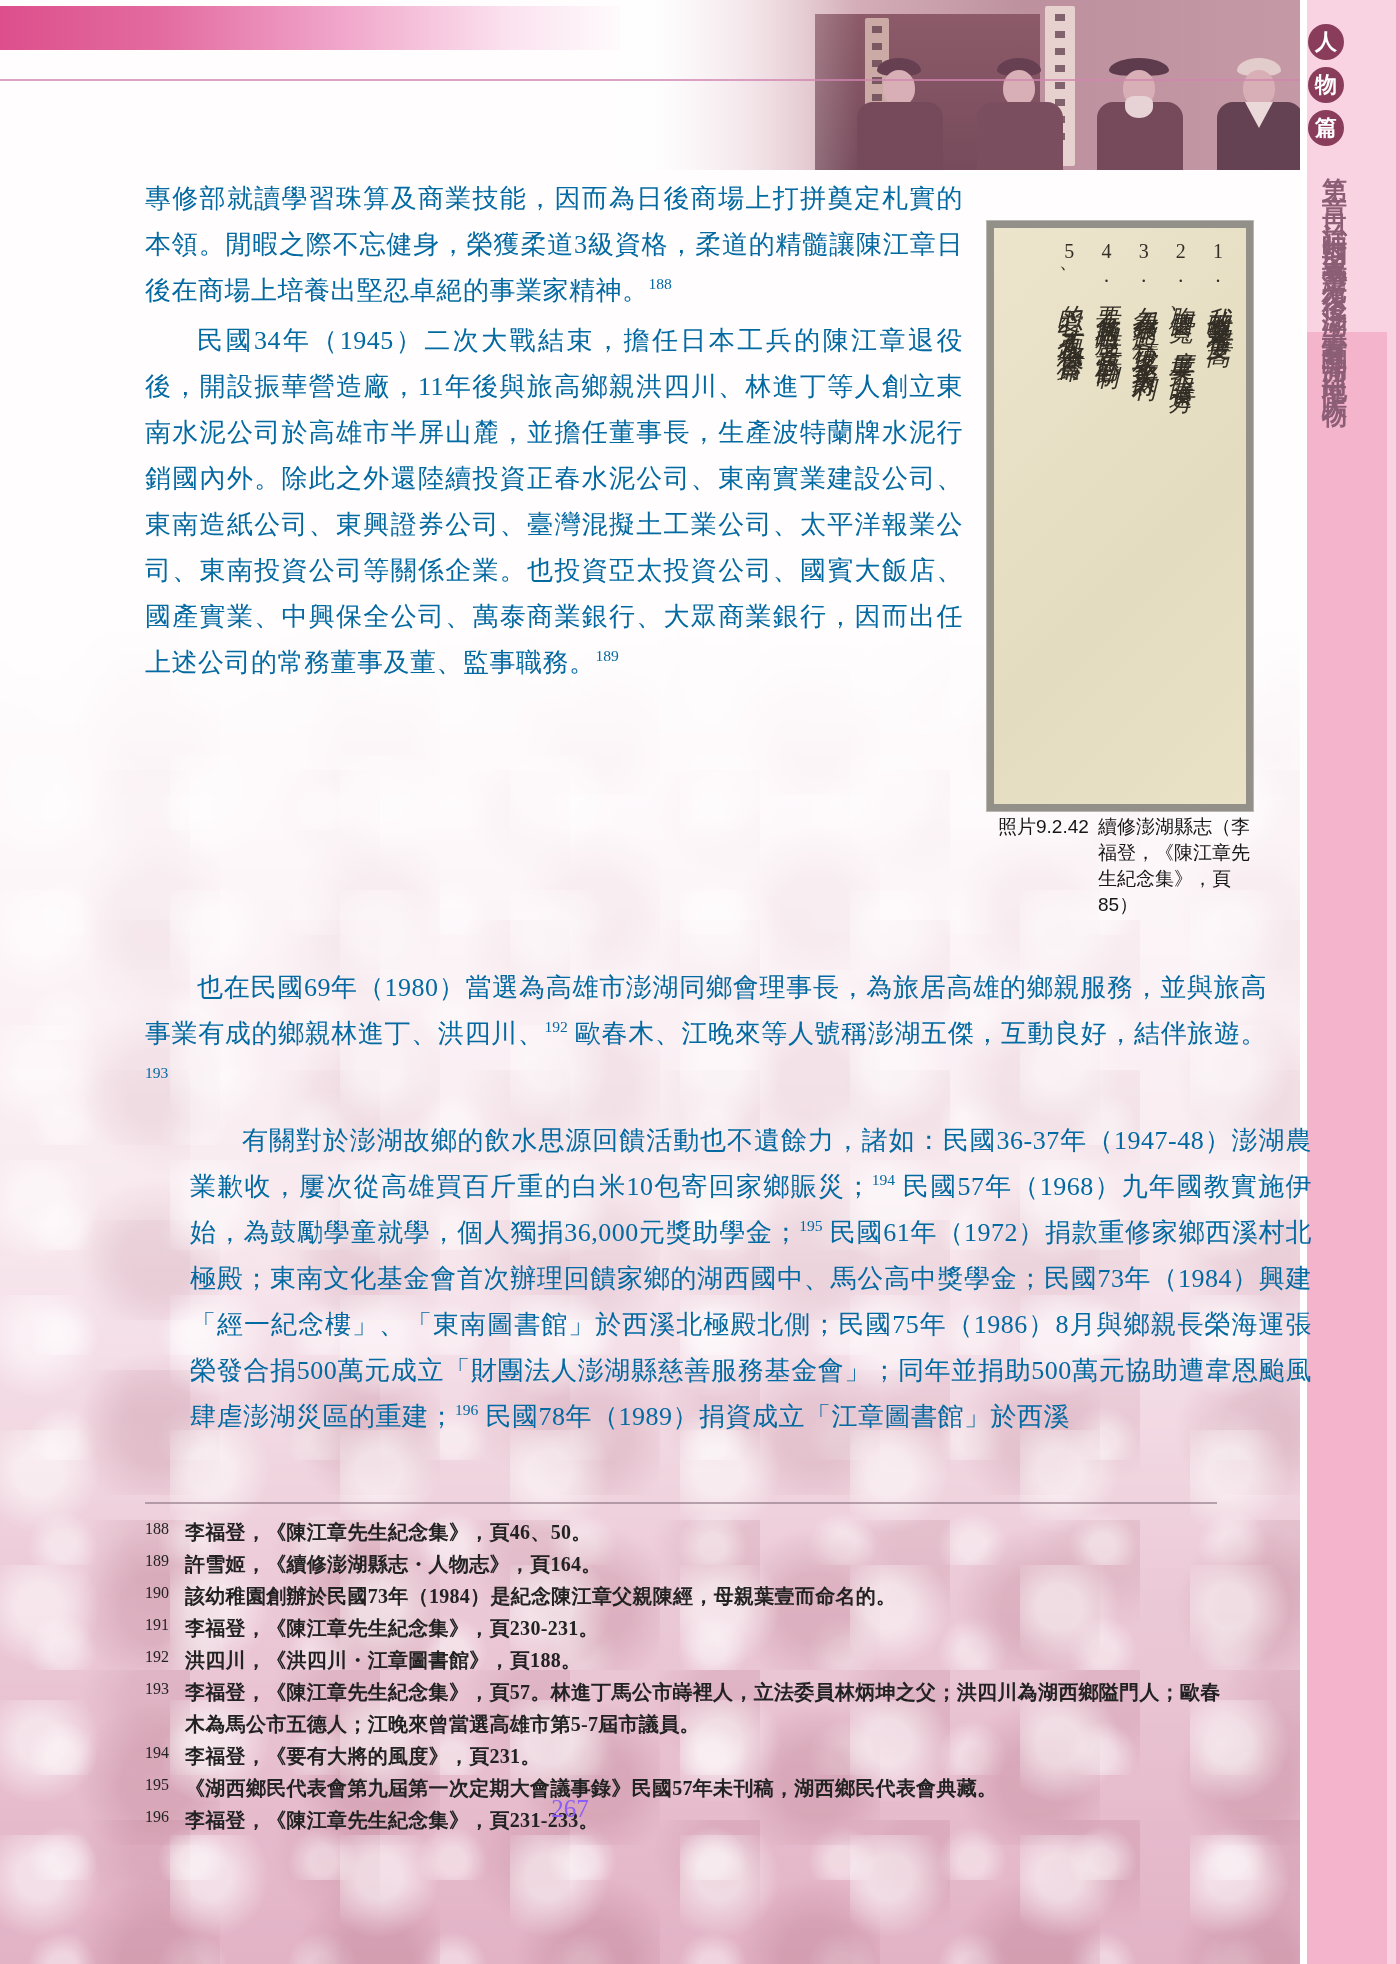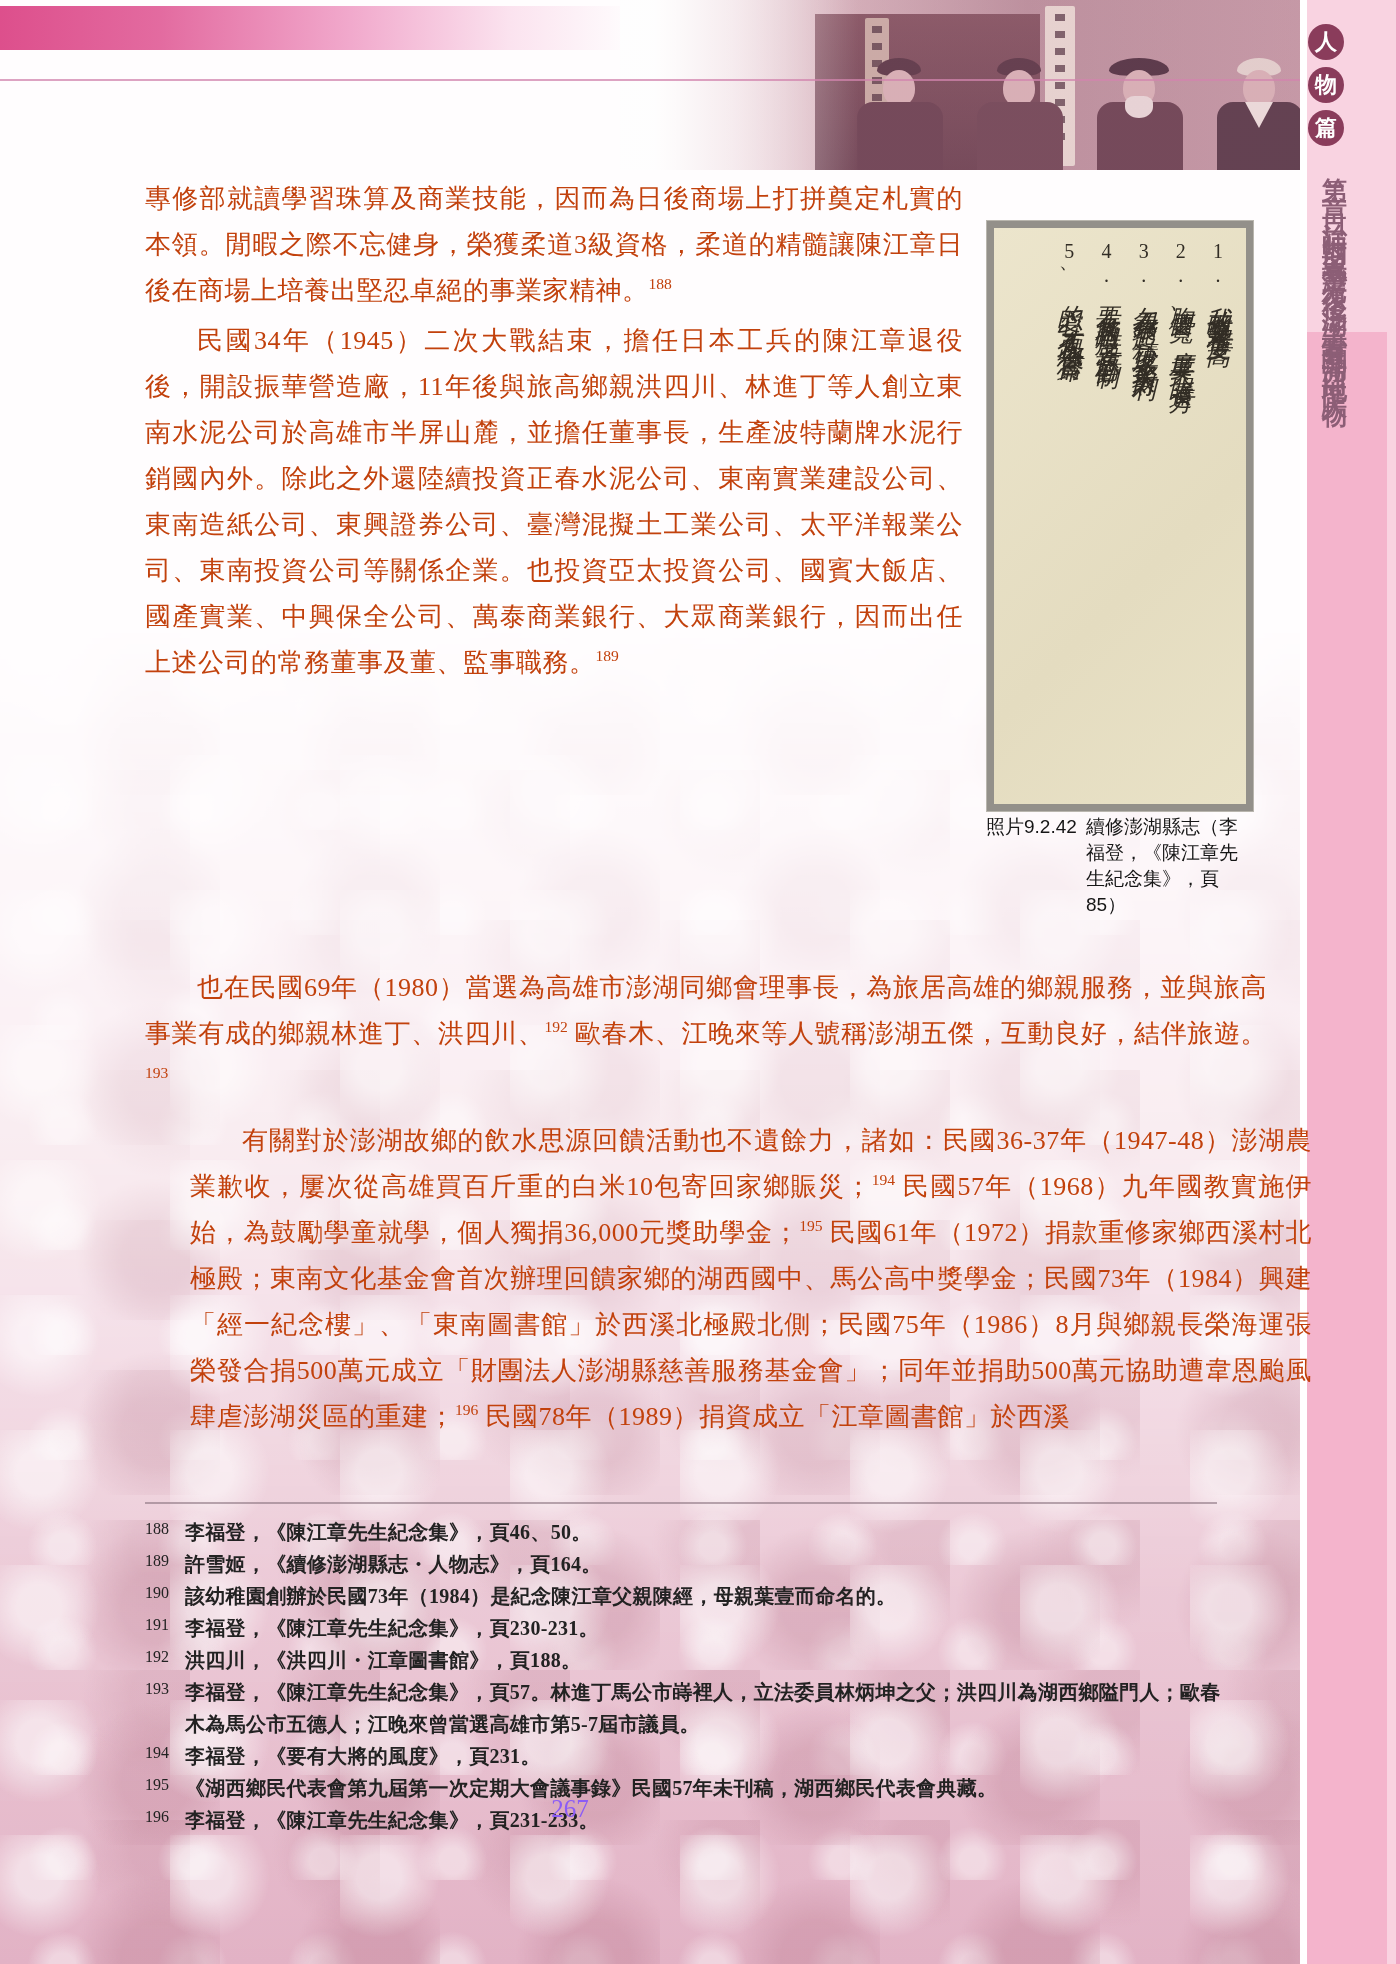--- a/index.html
+++ b/index.html
@@ -69,26 +69,26 @@
     box-sizing:border-box;z-index:6;box-shadow:inset 0 0 0 1px #b9b6ae;}
   .ms-paper{width:100%;height:100%;position:relative;overflow:hidden;
     background:linear-gradient(135deg,#ece5cc,#e4dcc0 60%,#e9e2c7);}
   .ms-writing{position:absolute;inset:12px 10px;writing-mode:vertical-rl;font-style:italic;
     font-size:24px;letter-spacing:4px;line-height:1.55;color:#322d25;}
   .ms-col{display:block;}
   .ms-num{text-orientation:upright;font-style:normal;font-size:20px;letter-spacing:2px;}
 
   
   .caption{position:absolute;left:986px;top:814px;width:272px;display:flex;z-index:6;
-    font-family:"Liberation Sans",sans-serif;font-size:19px;line-height:26px;color:#161616;}
+    font-family:"Liberation Sans",sans-serif;font-size:19px;line-height:26px;color:#161616;justify-content:flex-end;}
   .caption .cap-label{flex:0 0 100px;}
   .caption .cap-text{flex:0 0 160px;}
 
   
-  .p{position:absolute;font-size:26px;line-height:46px;letter-spacing:.5px;color:#c2410c;
+  .p{position:absolute;font-size:26px;line-height:46px;letter-spacing:.5px;color:#0369a1;
      text-align:justify;z-index:5;}
   .p-indent{text-indent:52px;}
   .p1{left:145px;top:176px;width:818px;}
   .p2{left:145px;top:318px;width:818px;}
   .p3{left:145px;top:772px;width:818px;}
   .p4{left:145px;top:965px;width:1122px;}
   .p5{left:145px;top:1118px;width:1122px;margin-left:45px;}
   sup{font-size:.6em;vertical-align:super;letter-spacing:0;line-height:0;}
 
   

